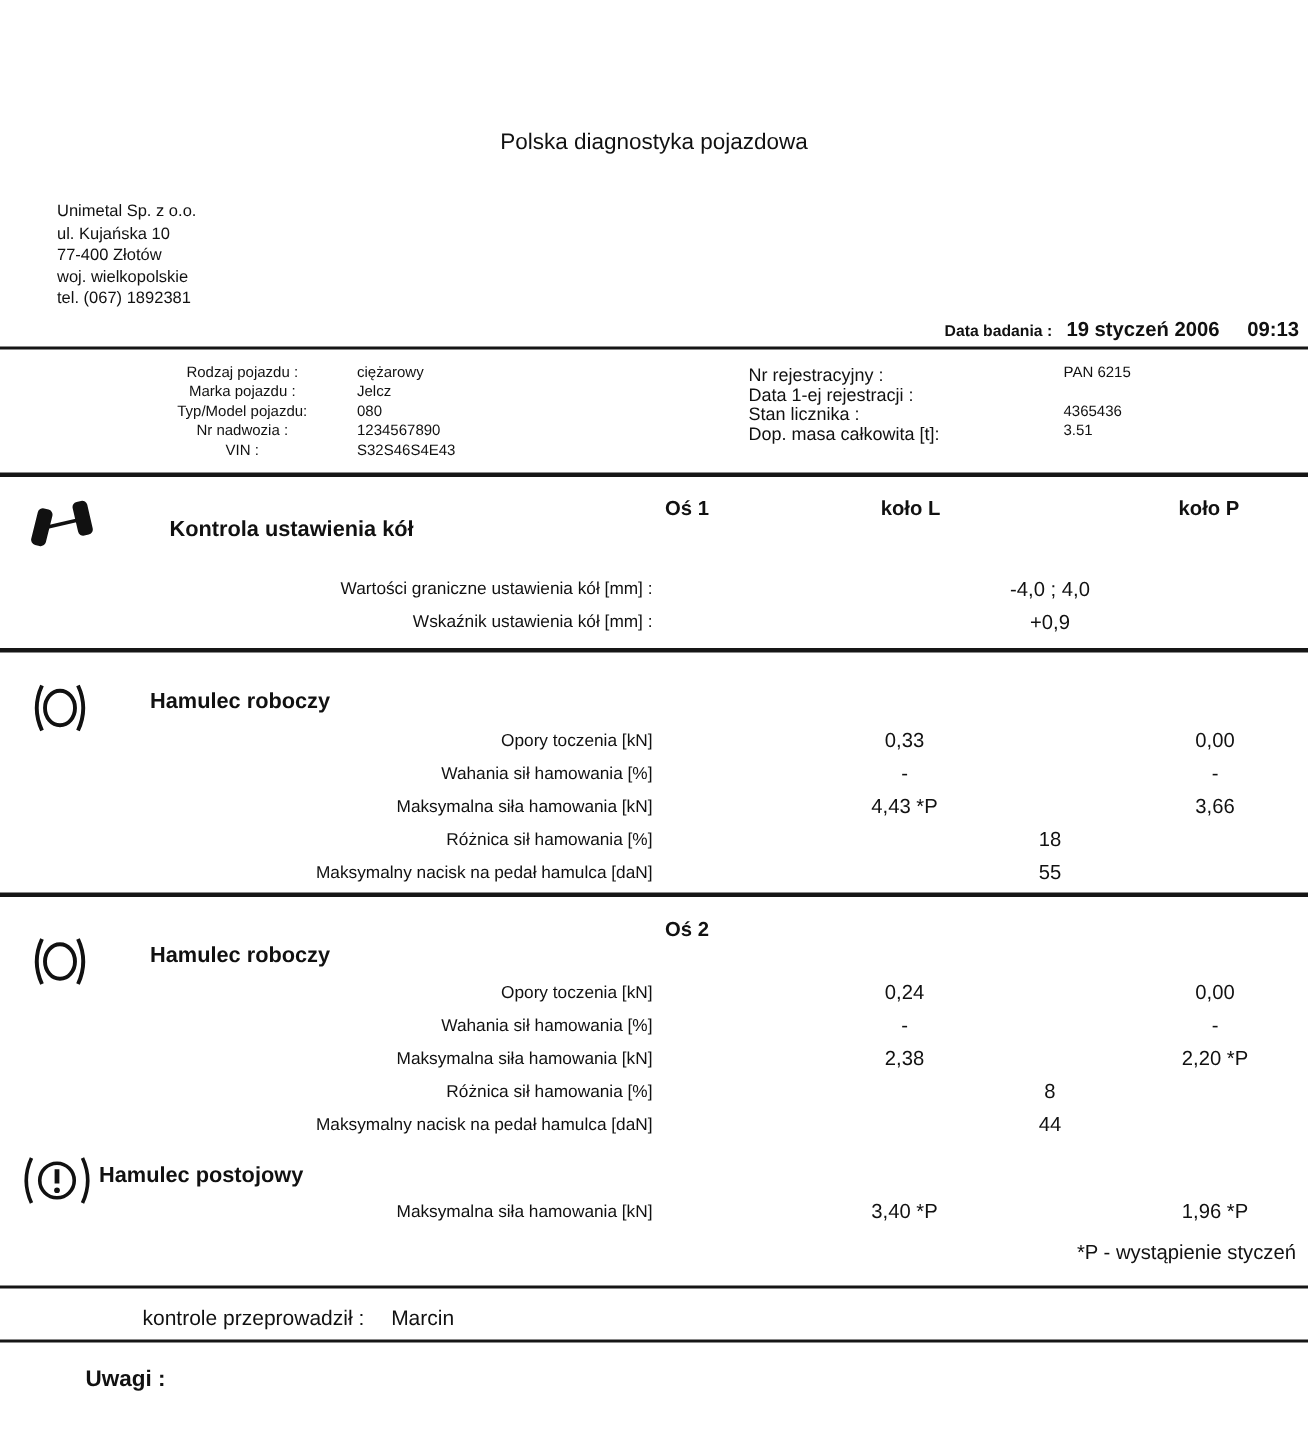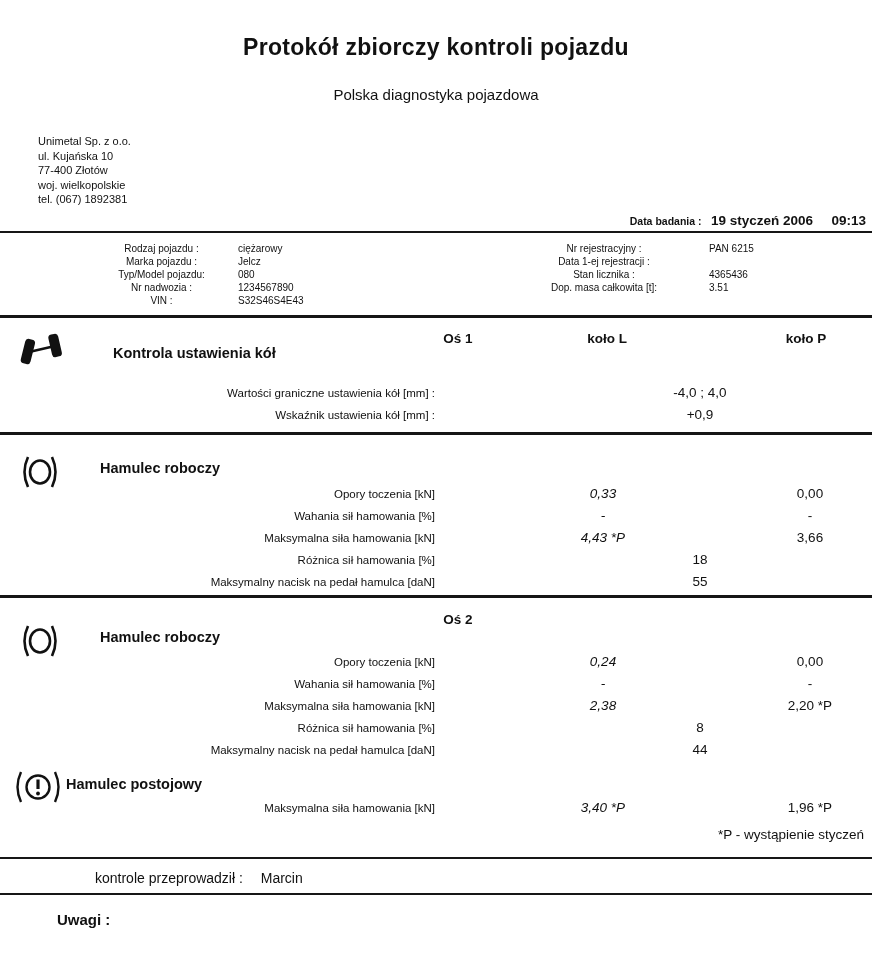--- a/index.html
+++ b/index.html
@@ -13,41 +13,40 @@
   .title{top:34px;left:0;width:872px;text-align:center;font-size:23px;font-weight:bold;letter-spacing:.3px;}
   .subtitle{top:86px;left:0;width:872px;text-align:center;font-size:15px;}
   .address{top:134px;left:38px;font-size:11px;line-height:14.6px;}
   .dateline{top:211px;right:6px;text-align:right;}
   .datelbl{font-size:10.5px;font-weight:bold;}
   .dateval{font-size:13.5px;font-weight:bold;margin-left:5px;}
   .timeval{margin-left:14px;}
   .hline{position:absolute;left:0;width:872px;background:#161616;}
   .vlbl{position:absolute;left:95px;width:133px;text-align:center;font-size:10px;}
   .vval{position:absolute;left:238px;font-size:10px;}
-  .vlbl2{position:absolute;left:520px;width:168px;text-align:center;font-size:10px;}
+  .vlbl2{position:absolute;left:499px;width:168px;text-align:left;font-size:12px;}
   .vval2{position:absolute;left:697px;font-size:10px;padding-left:12px;}
   .colhead{position:absolute;text-align:center;font-size:13.5px;font-weight:bold;}
   .sechead{position:absolute;font-size:14.5px;font-weight:bold;}
   .rlbl{position:absolute;left:0;width:435px;text-align:right;font-size:11.5px;}
-  .cL{position:absolute;left:540px;width:126px;text-align:center;font-size:13.5px;font-style:italic;}
+  .cL{position:absolute;left:540px;width:126px;text-align:center;font-size:13.5px;}
   .cM{position:absolute;left:657px;width:86px;text-align:center;font-size:13.5px;}
   .cP{position:absolute;left:748px;width:124px;text-align:center;font-size:13.5px;}
   .footnote{position:absolute;right:8px;text-align:right;font-size:13.5px;}
   .inspector{position:absolute;left:95px;font-size:14px;}
   .inspector .name{margin-left:14px;}
   .remarks{position:absolute;left:57px;font-size:15px;font-weight:bold;}
   .icon{position:absolute;}
   svg .stroke{stroke:#111;fill:none;}
 </style>
 </head>
 <body>
 
 <div class="page">
 
-  <div class="abs title">Protokół zbiorczy kontroli pojazdu</div>
   <div class="abs subtitle">Polska diagnostyka pojazdowa</div>
 
   <div class="abs address">
     <div>Unimetal Sp. z o.o.</div>
     <div>ul. Kujańska 10</div>
     <div>77-400 Złotów</div>
     <div>woj. wielkopolskie</div>
     <div>tel. (067) 1892381</div>
   </div>
 

